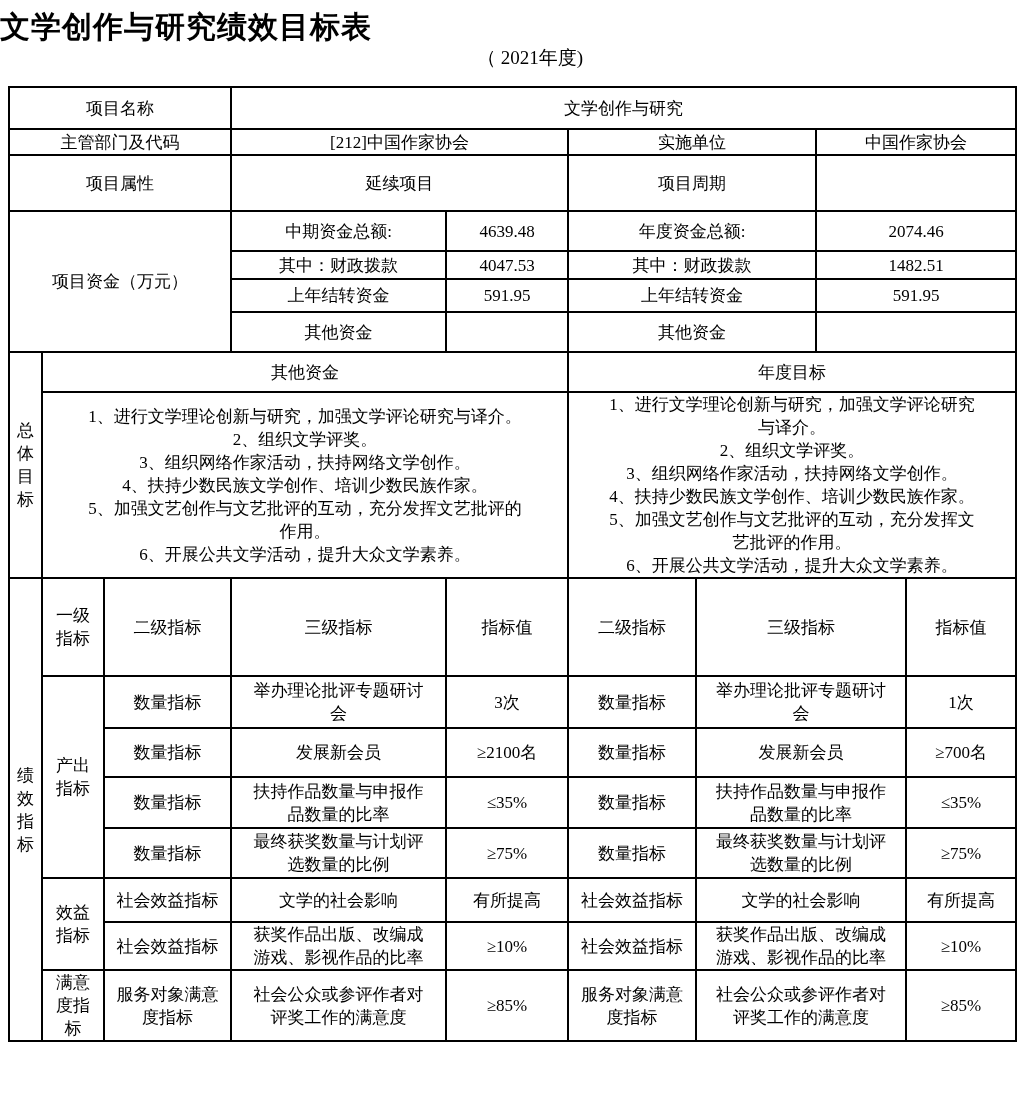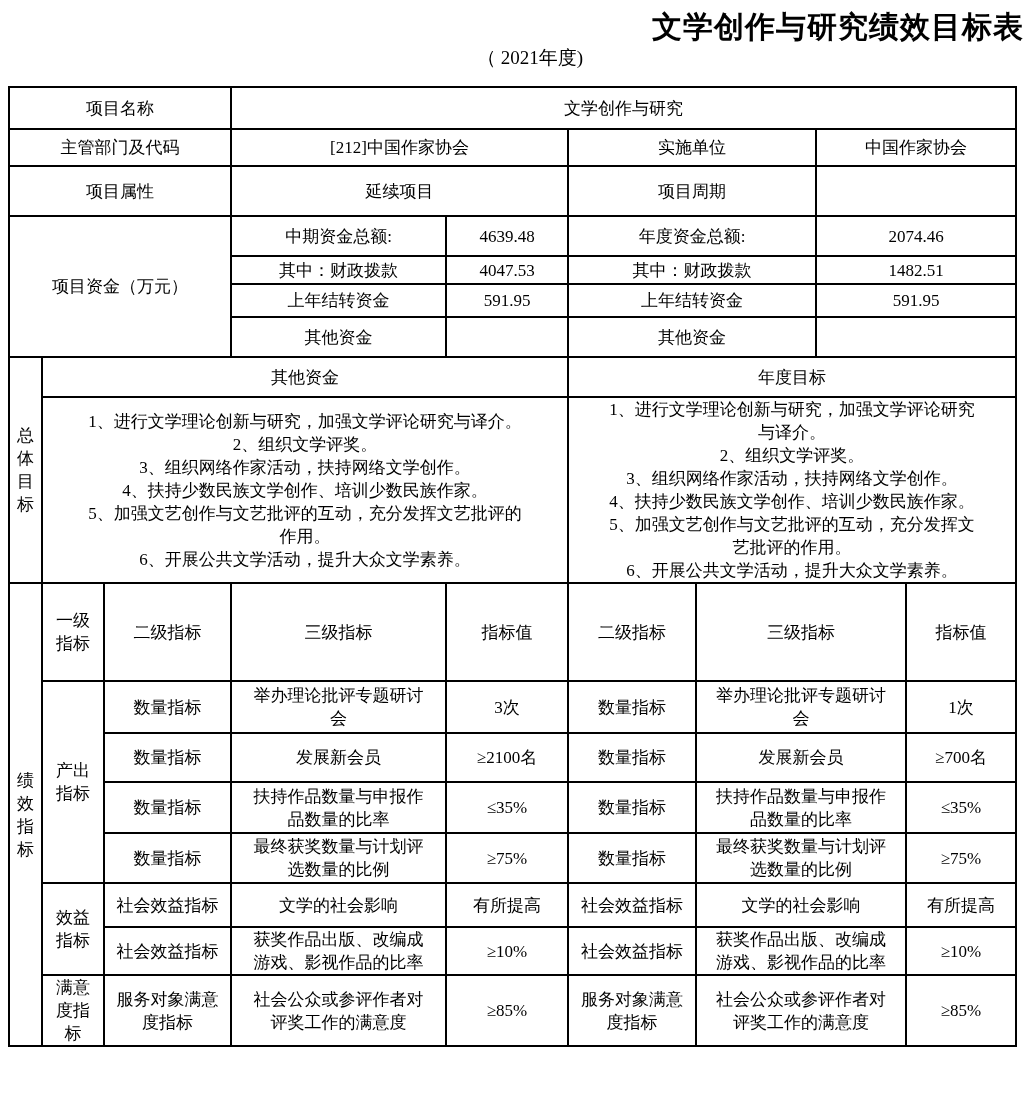--- a/index.html
+++ b/index.html
@@ -5,21 +5,21 @@
   html, body {
     margin: 0;
     padding: 0;
     background: #ffffff;
     width: 1024px;
     height: 1111px;
     color: #000;
     font-family: "Liberation Serif", "DejaVu Serif", serif;
   }
   .doc-title {
-    text-align: right;
+    text-align: left;
     font-family: "Liberation Sans", "DejaVu Sans", sans-serif;
     font-weight: bold;
     font-size: 30px;
     line-height: 38px;
     margin-top: 8px;
     letter-spacing: 1px;
   }
   .doc-subtitle {
     text-align: center;
     font-size: 19px;
@@ -71,27 +71,27 @@
     <col style="width:120px">
       <col style="width:90px">
       <col style="width:110px">
   </colgroup>
 
   <tbody>
       <tr style="height:42px">
     <td colspan="3">项目名称</td>
     <td colspan="6" class="al">文学创作与研究</td>
   </tr>
-  <tr style="height:37px">
+  <tr style="height:26px">
     <td colspan="3">主管部门及代码</td>
     <td colspan="2" class="al">[212]中国作家协会</td>
     <td colspan="2">实施单位</td>
     <td colspan="2" class="al">中国作家协会</td>
   </tr>
-  <tr style="height:50px">
+  <tr style="height:56px">
     <td colspan="3">项目属性</td>
     <td colspan="2" class="al">延续项目</td>
     <td colspan="2">项目周期</td>
     <td colspan="2" class="al"></td>
   </tr>
 
   <tr style="height:40px">
     <td colspan="3" rowspan="4">项目资金（万元）</td>
     <td class="al">中期资金总额:</td>
     <td class="ar">4639.48</td>

